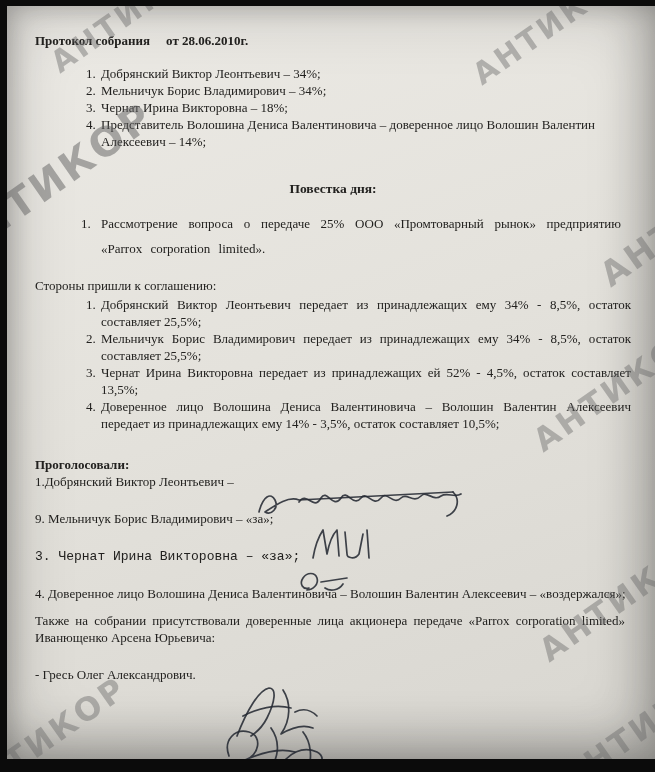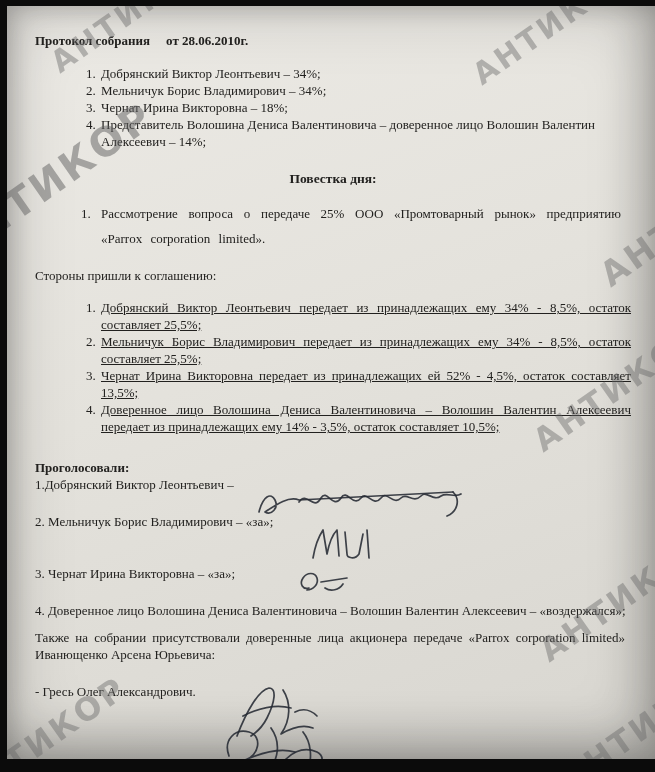--- a/index.html
+++ b/index.html
@@ -24,29 +24,29 @@
     font-size:13px;line-height:17px;
   }
   .bold{font-weight:bold;}
   .center{text-align:center;}
   .justify{text-align:justify;}
   p,h3,ol{margin:0;}
   .header-row{display:flex;justify-content:flex-start;align-items:baseline;padding-right:78px;gap:16px;}
   .lead-intro{margin-top:36px;}
   ol.num-list{padding-left:64px;margin-top:16px;}
   ol.num-list li{padding-left:2px;}
-  .agenda-heading{margin-top:20px;font-size:13.5px;}
+  .agenda-heading{margin-top:30px;font-size:13.5px;}
   ol.agenda{margin-top:14px;}
   ol.agenda li{line-height:25px;word-spacing:5px;padding-right:10px;}
   .agreement-lead{margin-top:16px;}
-  ol.agreement{margin-top:15px;text-decoration:underline;}
+  ol.agreement{margin-top:2px;}
   .voted-heading{margin-top:24px;}
   .vote{}
   .vote-2{margin-top:20px;}
-  .vote-3{margin-top:35px;}
+  .vote-3{margin-top:21px;font-family:Liberation Mono, monospace;}
   .vote-4{margin-top:20px;padding-right:4px;}
   .attendees-lead{margin-top:10px;padding-right:6px;}
   .name-1{margin-top:8px;}
   .name-2{margin-top:20px;}
   
   .wm{
     position:absolute;
     font-family:"DejaVu Sans", sans-serif;
     font-weight:700;
     color:rgba(100,100,100,.42);
@@ -145,21 +145,21 @@
 
       <li class="justify">Добрянский Виктор Леонтьевич передает из принадлежащих ему 34% - 8,5%, остаток составляет 25,5%;</li>
           <li class="justify">Мельничук Борис Владимирович передает из принадлежащих ему 34% - 8,5%, остаток составляет 25,5%;</li>
           <li class="justify">Чернат Ирина Викторовна передает из принадлежащих ей 52% - 4,5%, остаток составляет 13,5%;</li>
           <li class="justify">Доверенное лицо Волошина Дениса Валентиновича – Волошин Валентин Алексеевич передает из принадлежащих ему 14% - 3,5%, остаток составляет 10,5%;</li>
         </ol>
 
       <p class="bold voted-heading">Проголосовали:</p>
 
       <p class="vote vote-1">1.Добрянский Виктор Леонтьевич –</p>
-      <p class="vote vote-2">2. Мельничук Борис Владимирович – «за»;</p>
+      <p class="vote vote-2">9. Мельничук Борис Владимирович – «за»;</p>
       <p class="vote vote-3">3. Чернат Ирина Викторовна – «за»;</p>
       <p class="vote vote-4 justify">4. Доверенное лицо Волошина Дениса Валентиновича – Волошин Валентин Алексеевич – «воздержался»;</p>
 
       <p class="attendees-lead justify">Также на собрании присутствовали доверенные лица акционера передаче «Parrox corporation limited» Иванющенко Арсена Юрьевича:</p>
 
       <p class="name-2">- Гресь Олег Александрович.</p>
 
     </div>
   </div>
 </div>

